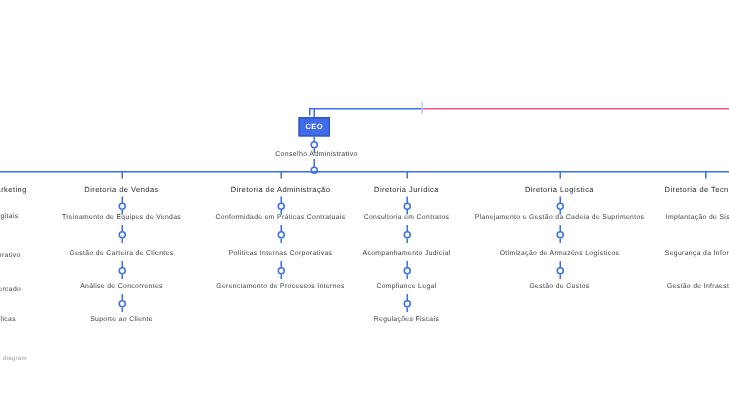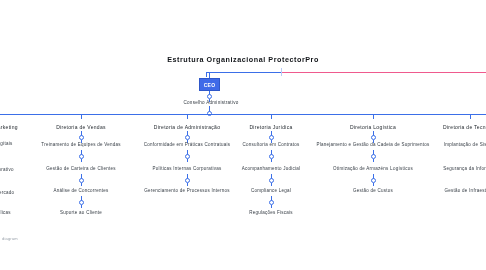--- a/index.html
+++ b/index.html
@@ -52,21 +52,20 @@
   .statusbar{
     position:absolute;left:2px;bottom:29px;font-size:4px;color:#9aa2ab;
     letter-spacing:.2px;white-space:nowrap;
   }
 </style>
 </head>
 <body>
 
 <div id="stage">
 
-  <div class="chart-title">Estrutura Organizacional ProtectorPro</div>
 
   <div class="rail rail-blue" style="left:206px;top:72px;width:76px;"></div>
   <div class="rail rail-pink" style="left:282px;top:72px;width:204px;"></div>
   <div class="rail-tick" style="left:281px;top:68px;height:8px;"></div>
   <div class="vline" style="left:206px;top:72px;height:5px;"></div>
 
   <div class="vline" style="left:209px;top:72px;height:6px;"></div>
   <div class="node-root" style="left:199px;top:78px;width:21px;height:13px;">
     <span>CEO</span>
   </div>

